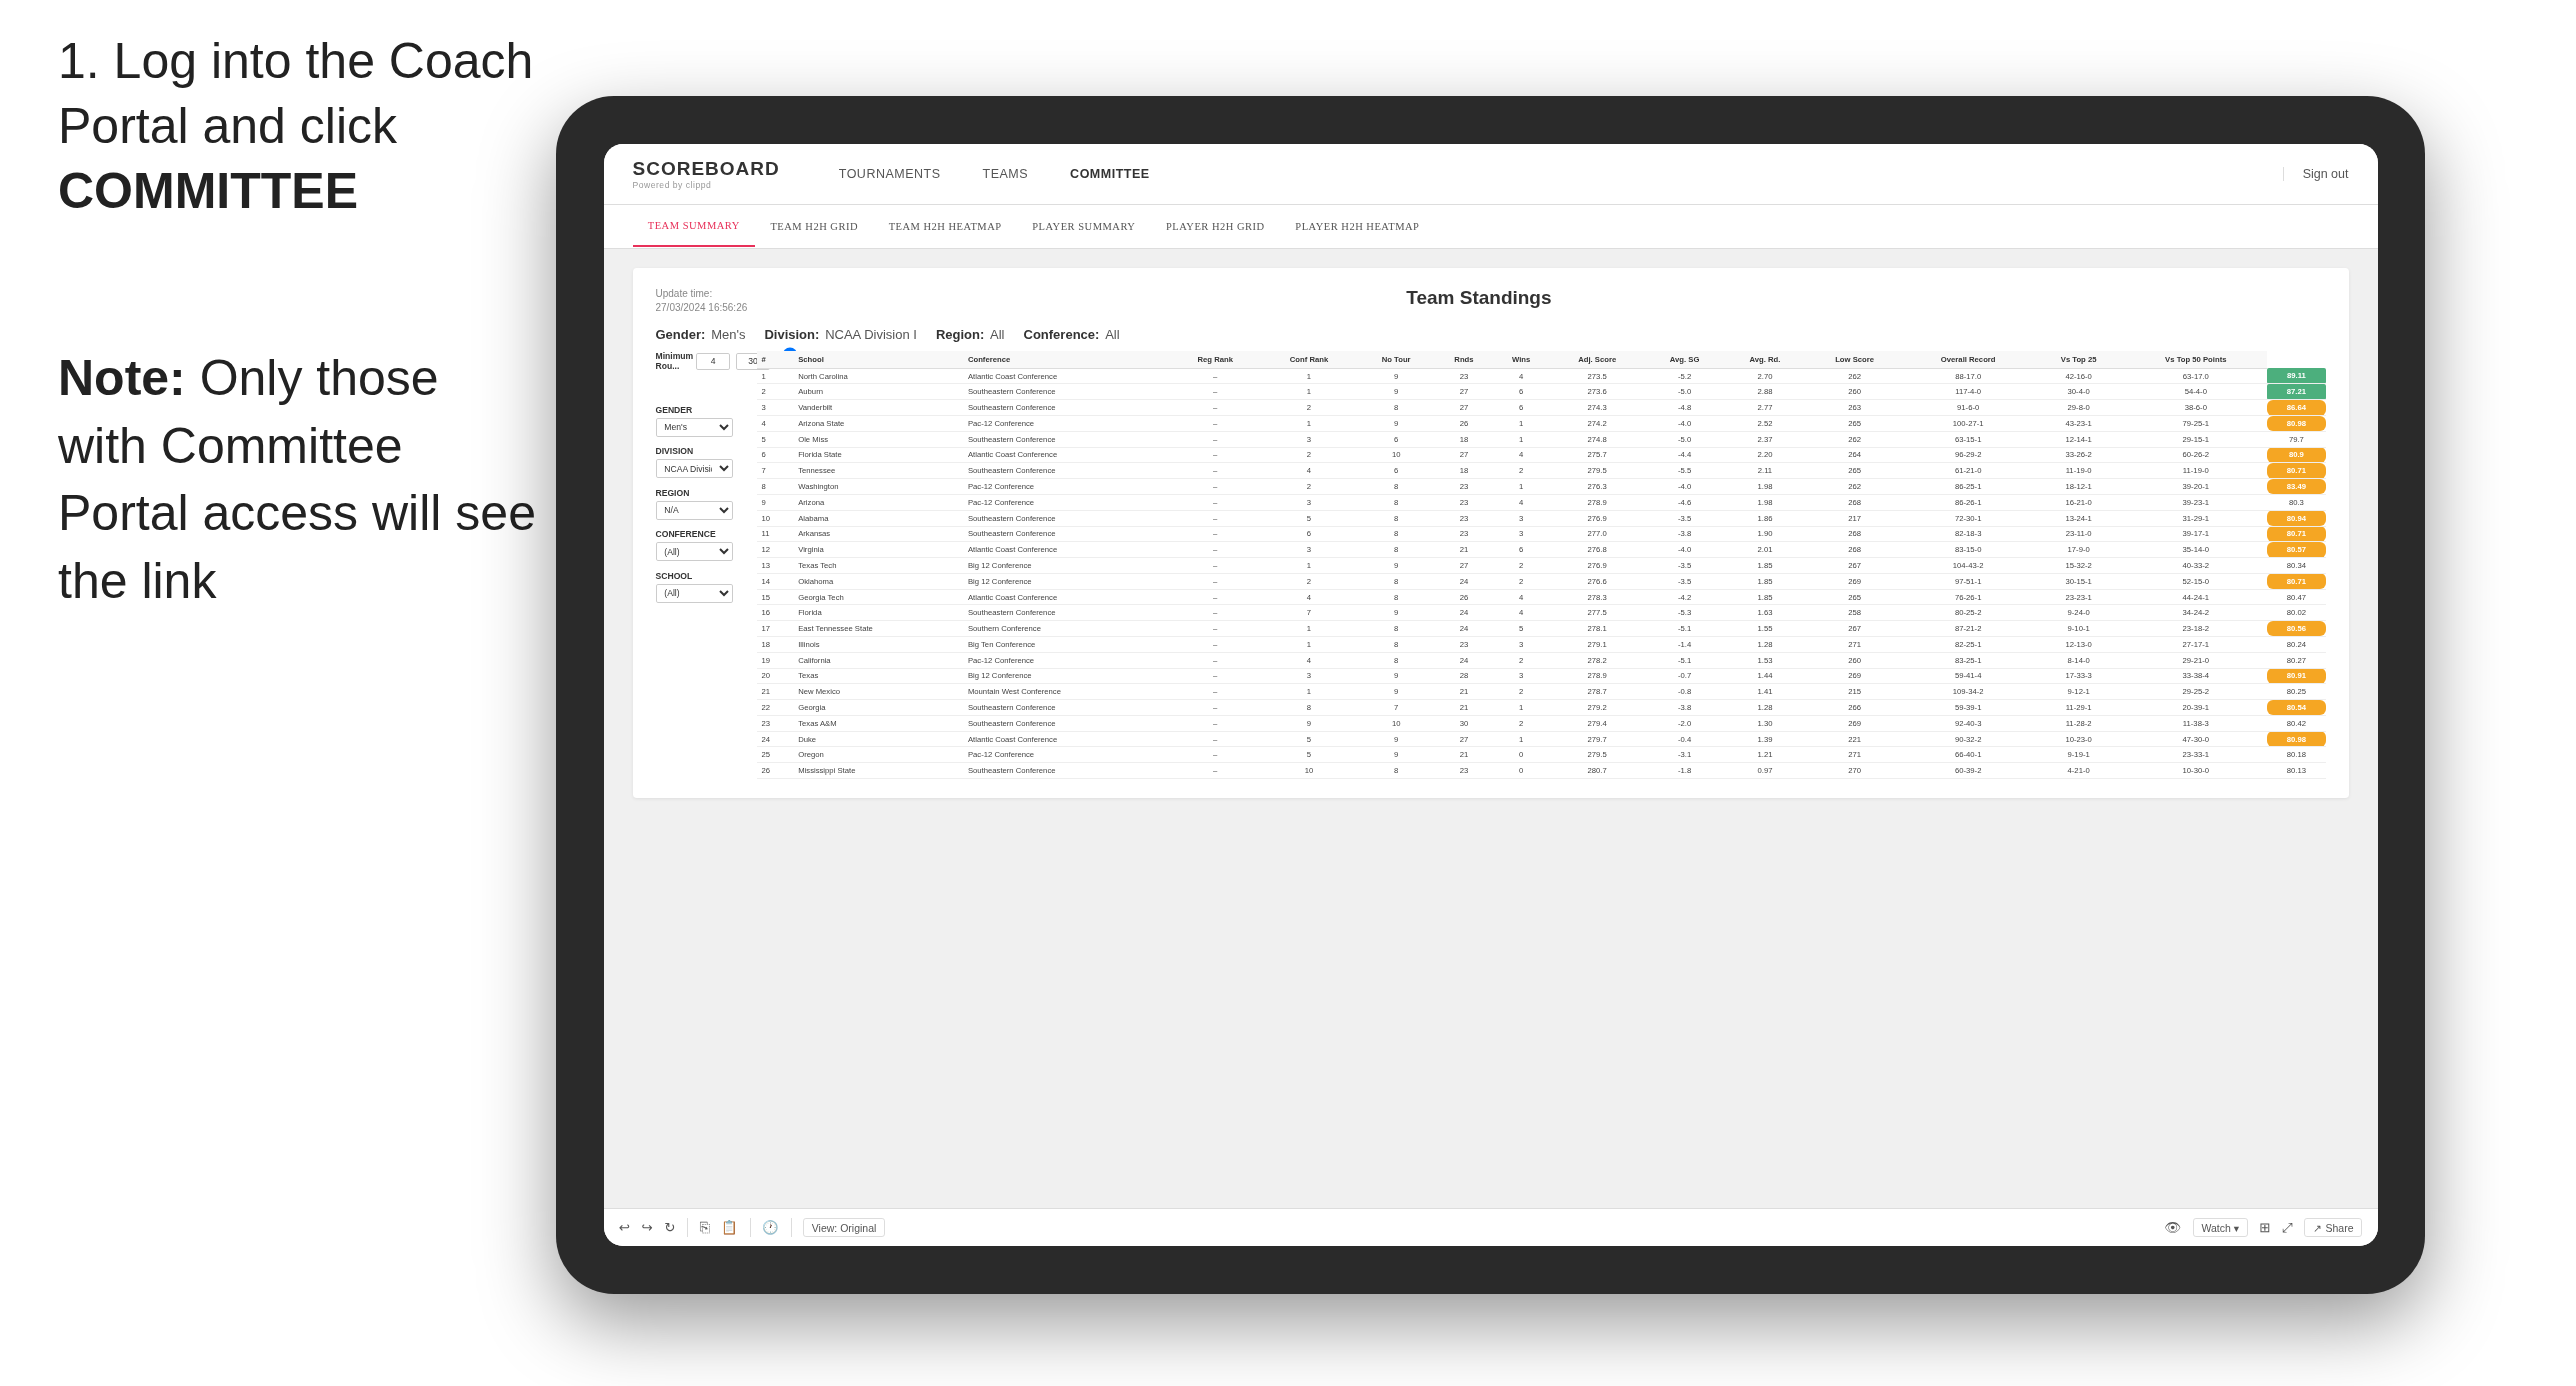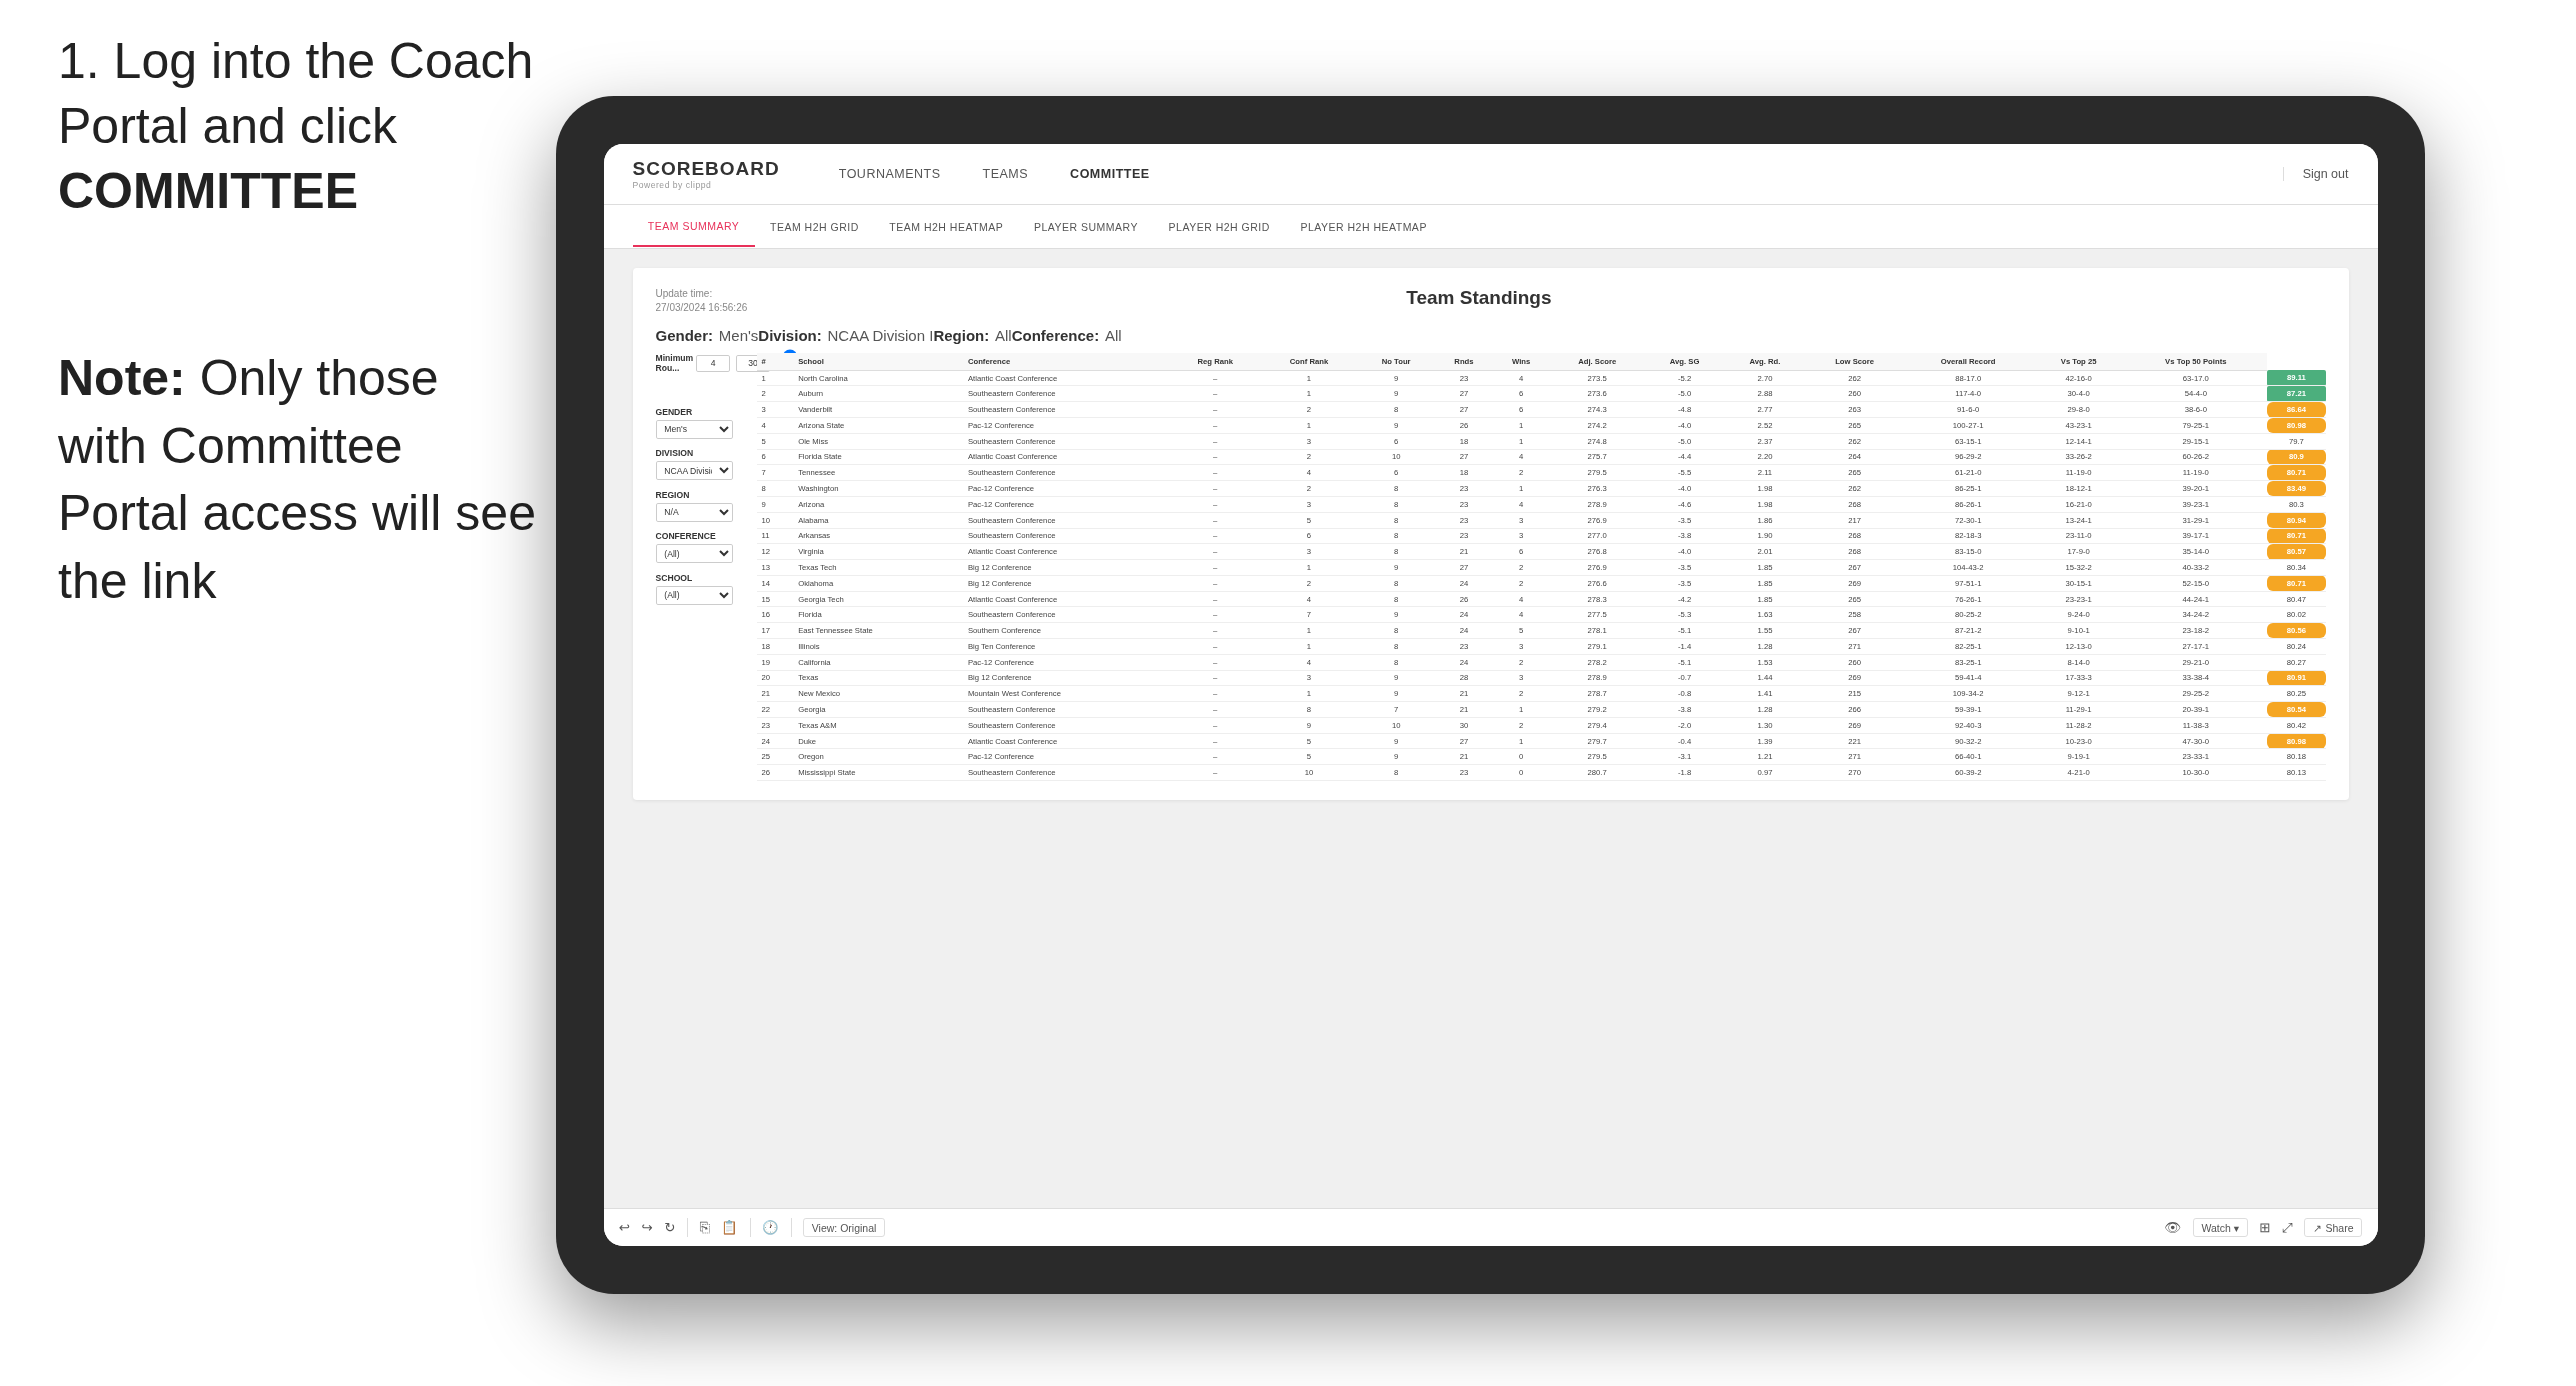--- a/index.html
+++ b/index.html
@@ -150,20 +150,21 @@
       padding: 0 15.3px;
       height: 40px;
       display: flex;
       align-items: center;
       font-size: 10.5px;
       color: #555;
       cursor: pointer;
       letter-spacing: 0.5px;
       font-weight: 500;
       text-transform: uppercase;
+      font-family: Liberation Serif, serif;
     }
 
     .sub-nav-item.active {
       color: #e8315a;
       border-bottom: 2.9px solid #e8315a;
     }
 
     
     .main-content {
       flex: 1;
@@ -199,22 +200,23 @@
       font-weight: 700;
       color: #333;
       flex: 1;
       text-align: center;
     }
 
     
     .filters-row {
       display: flex;
       align-items: center;
+      gap: 19px;
       margin-bottom: 9.6px;
-      font-size: 15px;
+      font-size: 13px;
       color: #555;
     }
 
     .filter-group {
       display: flex;
       align-items: center;
       gap: 5.8px;
     }
 
     .filter-label {

